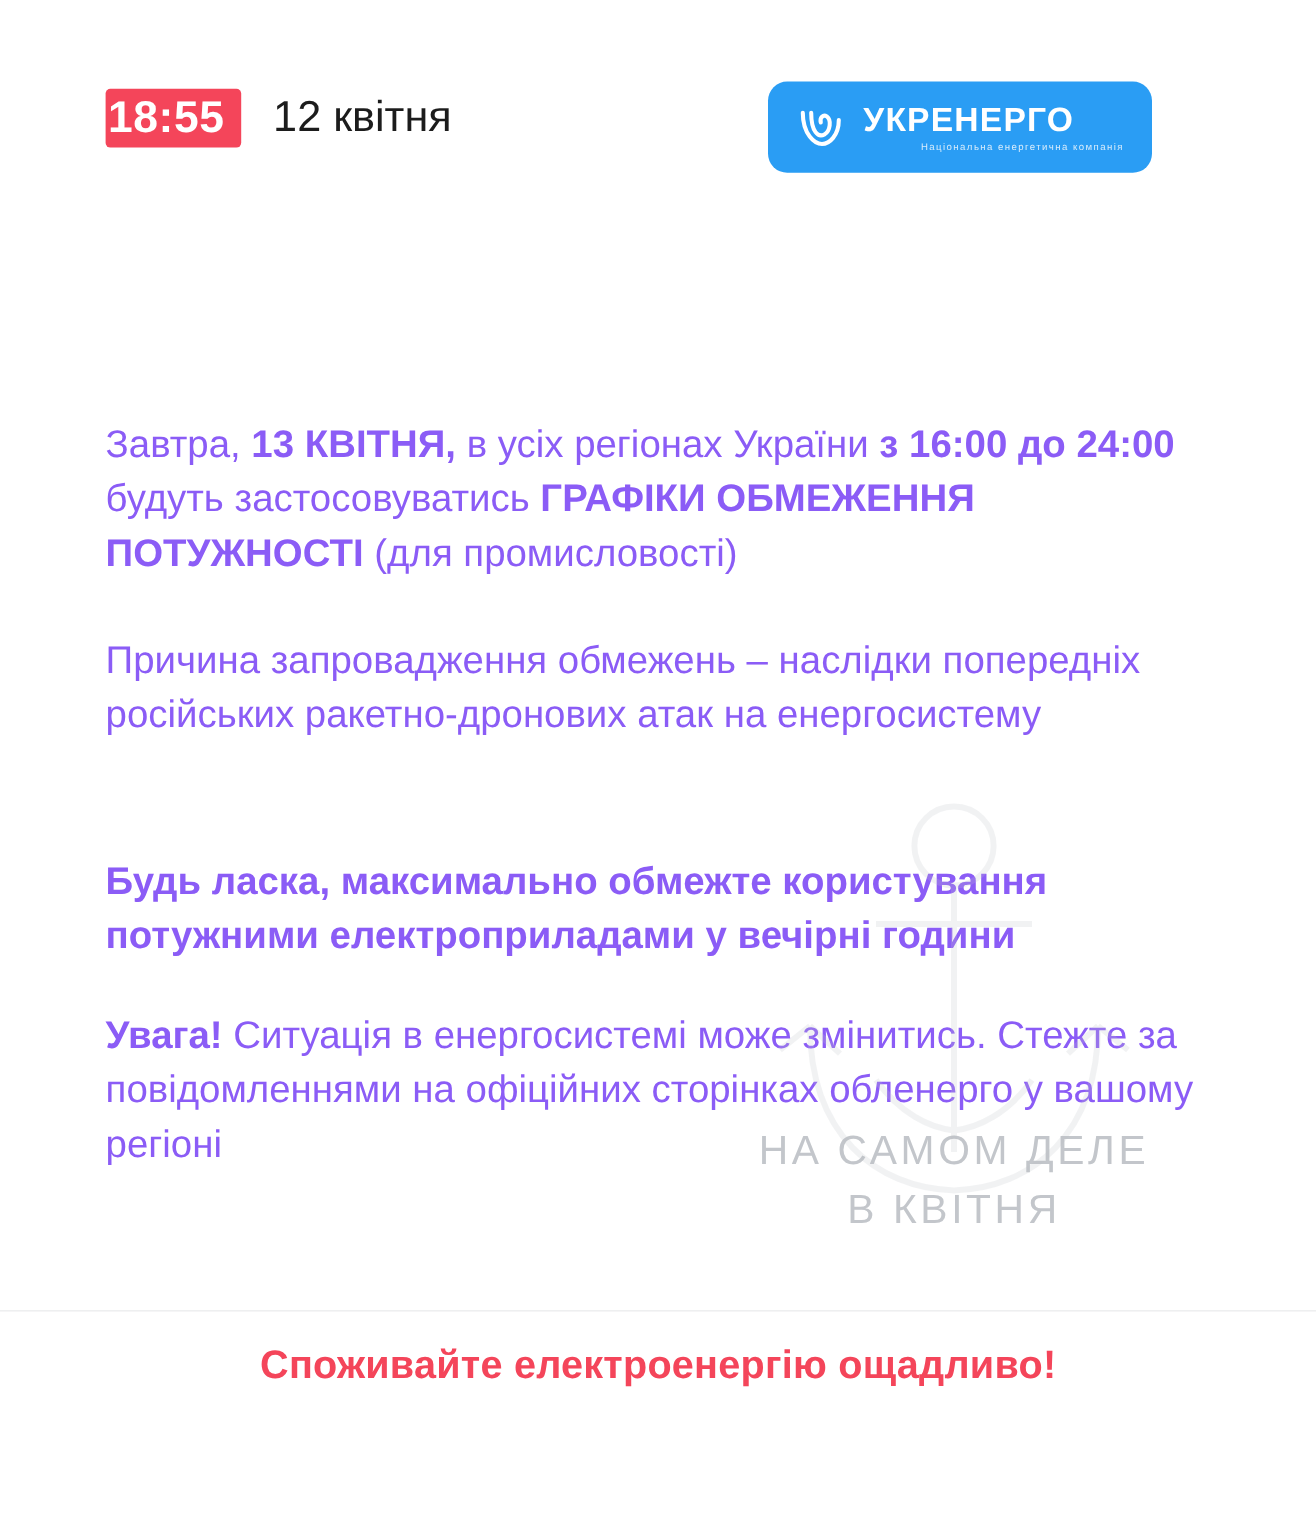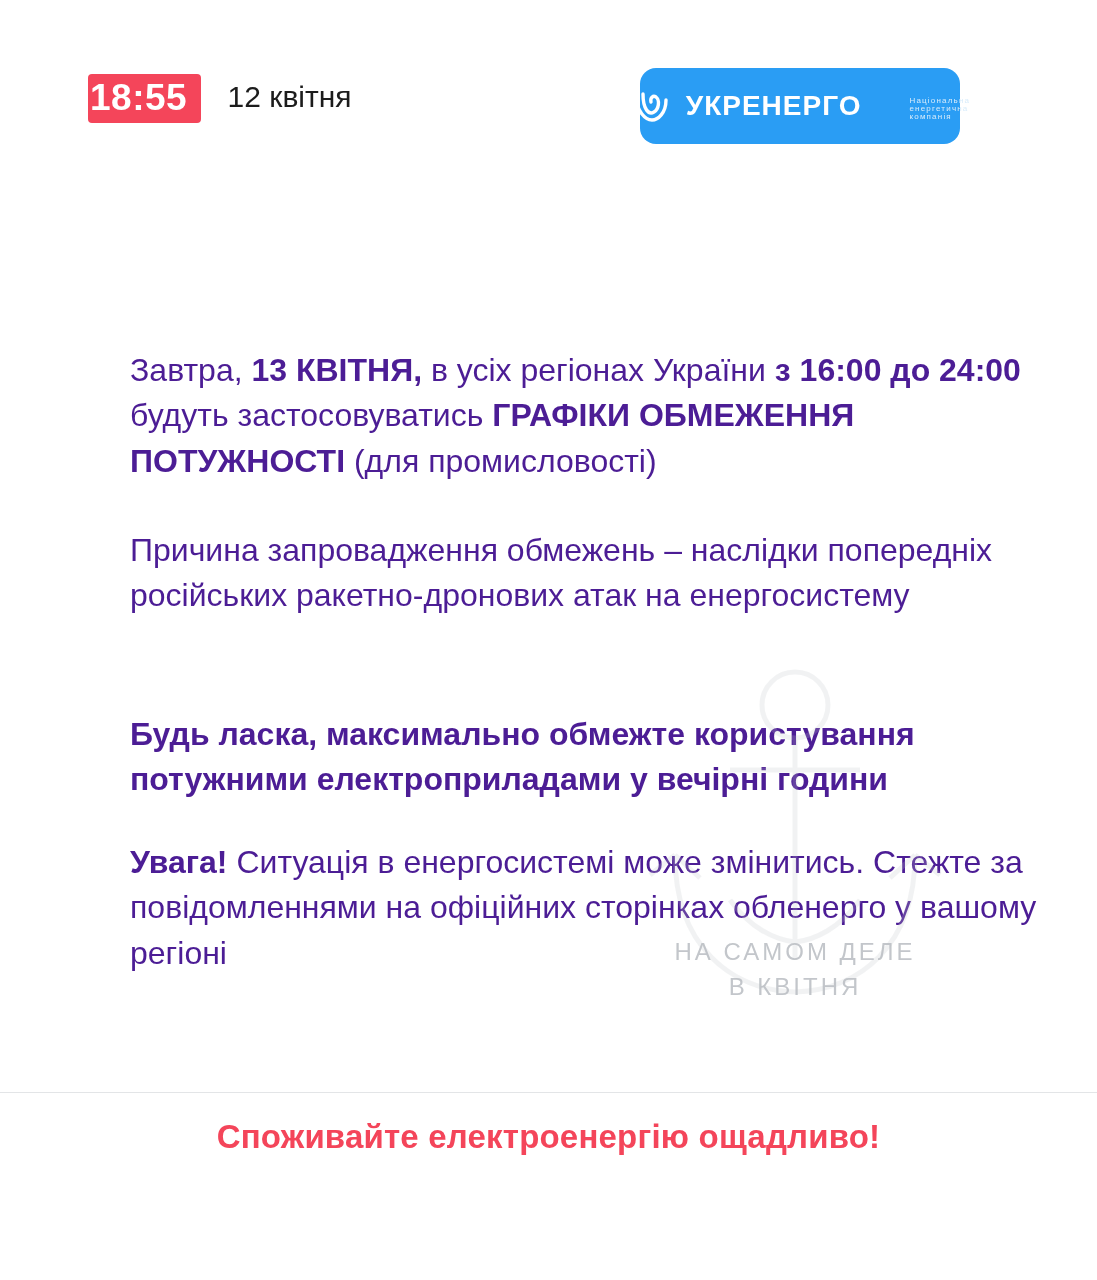--- a/index.html
+++ b/index.html
@@ -42,21 +42,21 @@
     font-weight: bold;
     letter-spacing: 0.5px;
     padding: 5px 14px 7px 2px;
     border-radius: 4px;
     line-height: 1;
     vertical-align: middle;
   }
   .date-label {
     display: inline-block;
     margin-left: 22px;
-    font-size: 30px;
+    font-size: 36px;
     color: #1c1c1c;
     vertical-align: middle;
     position: relative;
     top: -2px;
   }
 
   .logo {
     position: absolute;
     right: 68px;
     top: -6px;
@@ -70,21 +70,21 @@
     gap: 12px;
   }
   .logo-mark {
     width: 44px;
     height: 40px;
     flex: none;
     position: relative;
   }
   .logo-text {
     display: flex;
-    flex-direction: row;
+    flex-direction: column;
     align-items: flex-start;
     line-height: 1;
   }
   .logo-title {
     color: #ffffff;
     font-size: 28px;
     font-weight: bold;
     letter-spacing: 1px;
   }
   .logo-sub {
@@ -108,22 +108,21 @@
     color: #101010;
   }
 
   
   .body-block {
     position: absolute;
     left: 88px;
     width: 910px;
     font-size: 32px;
     line-height: 1.42;
-    color: #4c1d95;
-    margin-left: 42px;
+    color: #8b5cf6;
   }
   .p1 { top: 348px; }
   .p2 { top: 528px; }
   .p3 { top: 712px; font-weight: bold; }
   .p4 { top: 840px; }
 
   .b { font-weight: bold; }
 
   
   .watermark {
@@ -135,21 +134,21 @@
     opacity: 0.22;
     pointer-events: none;
   }
   .wm-text {
     position: absolute;
     left: 580px;
     top: 935px;
     width: 430px;
     text-align: center;
     color: #b9bdc2;
-    font-size: 24px;
+    font-size: 34px;
     letter-spacing: 3px;
     line-height: 1.45;
     opacity: 0.85;
     pointer-events: none;
   }
 
   
   .footer-sep {
     position: absolute;
     left: 0;

